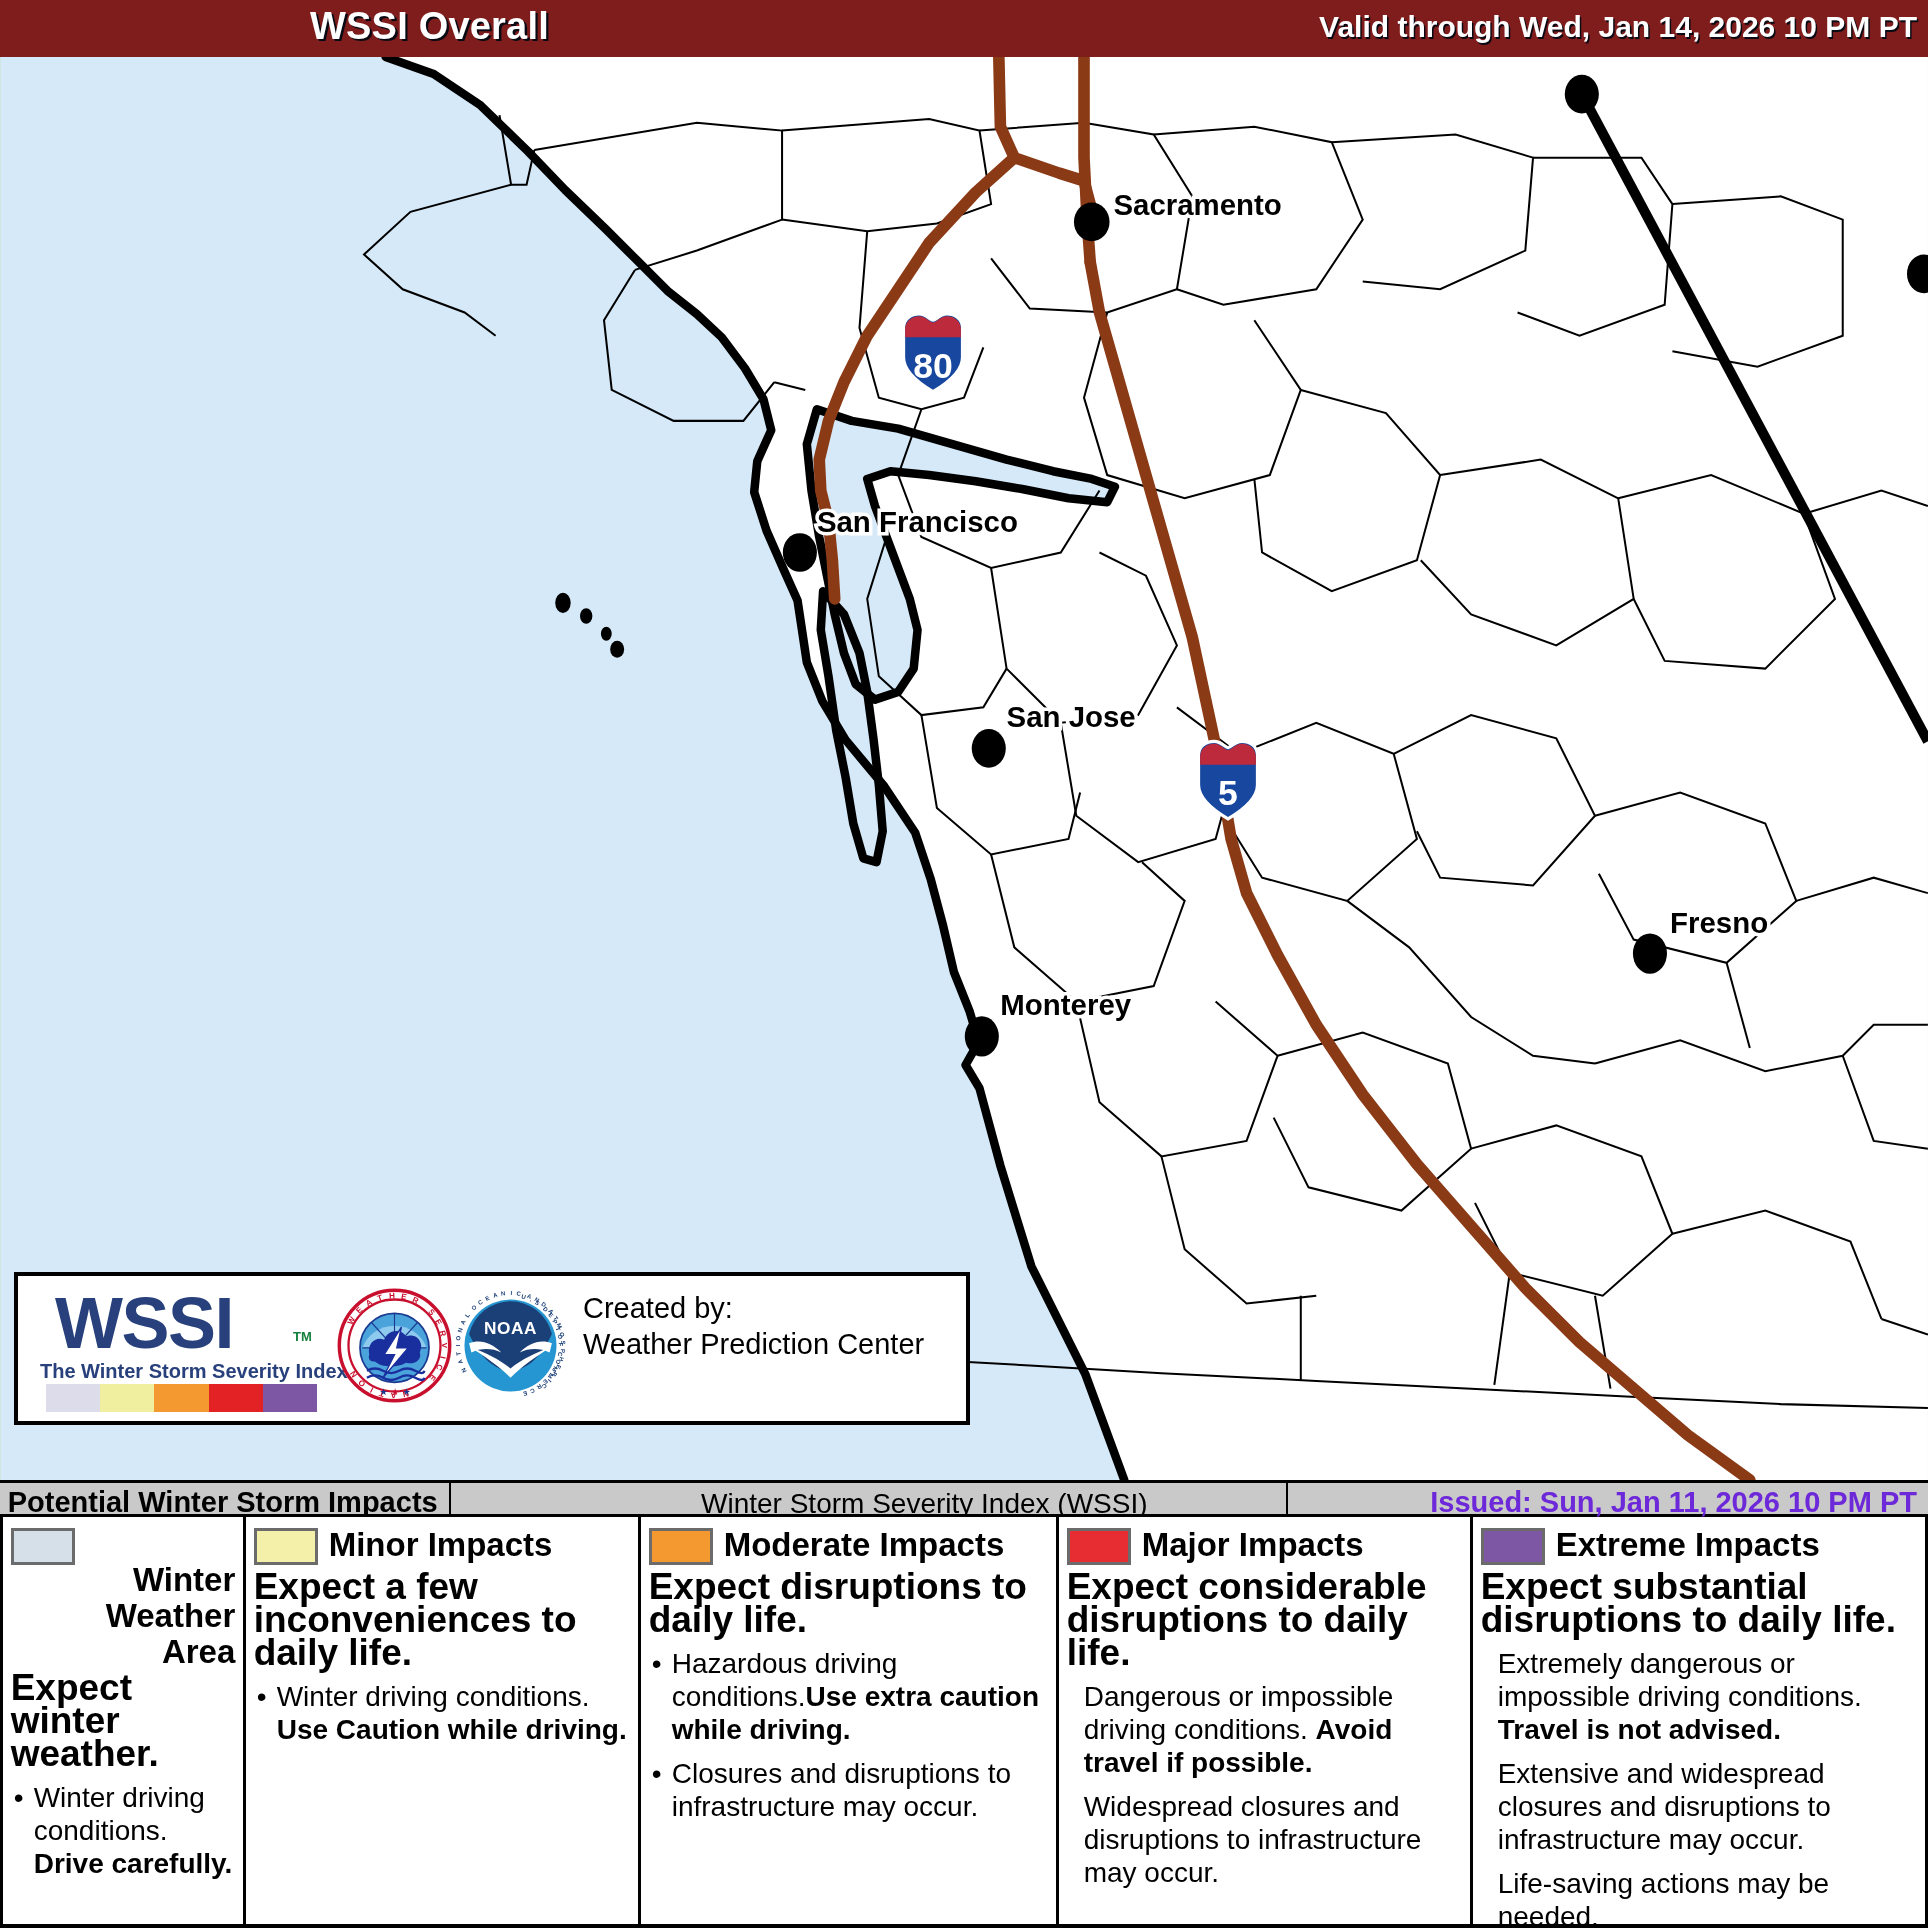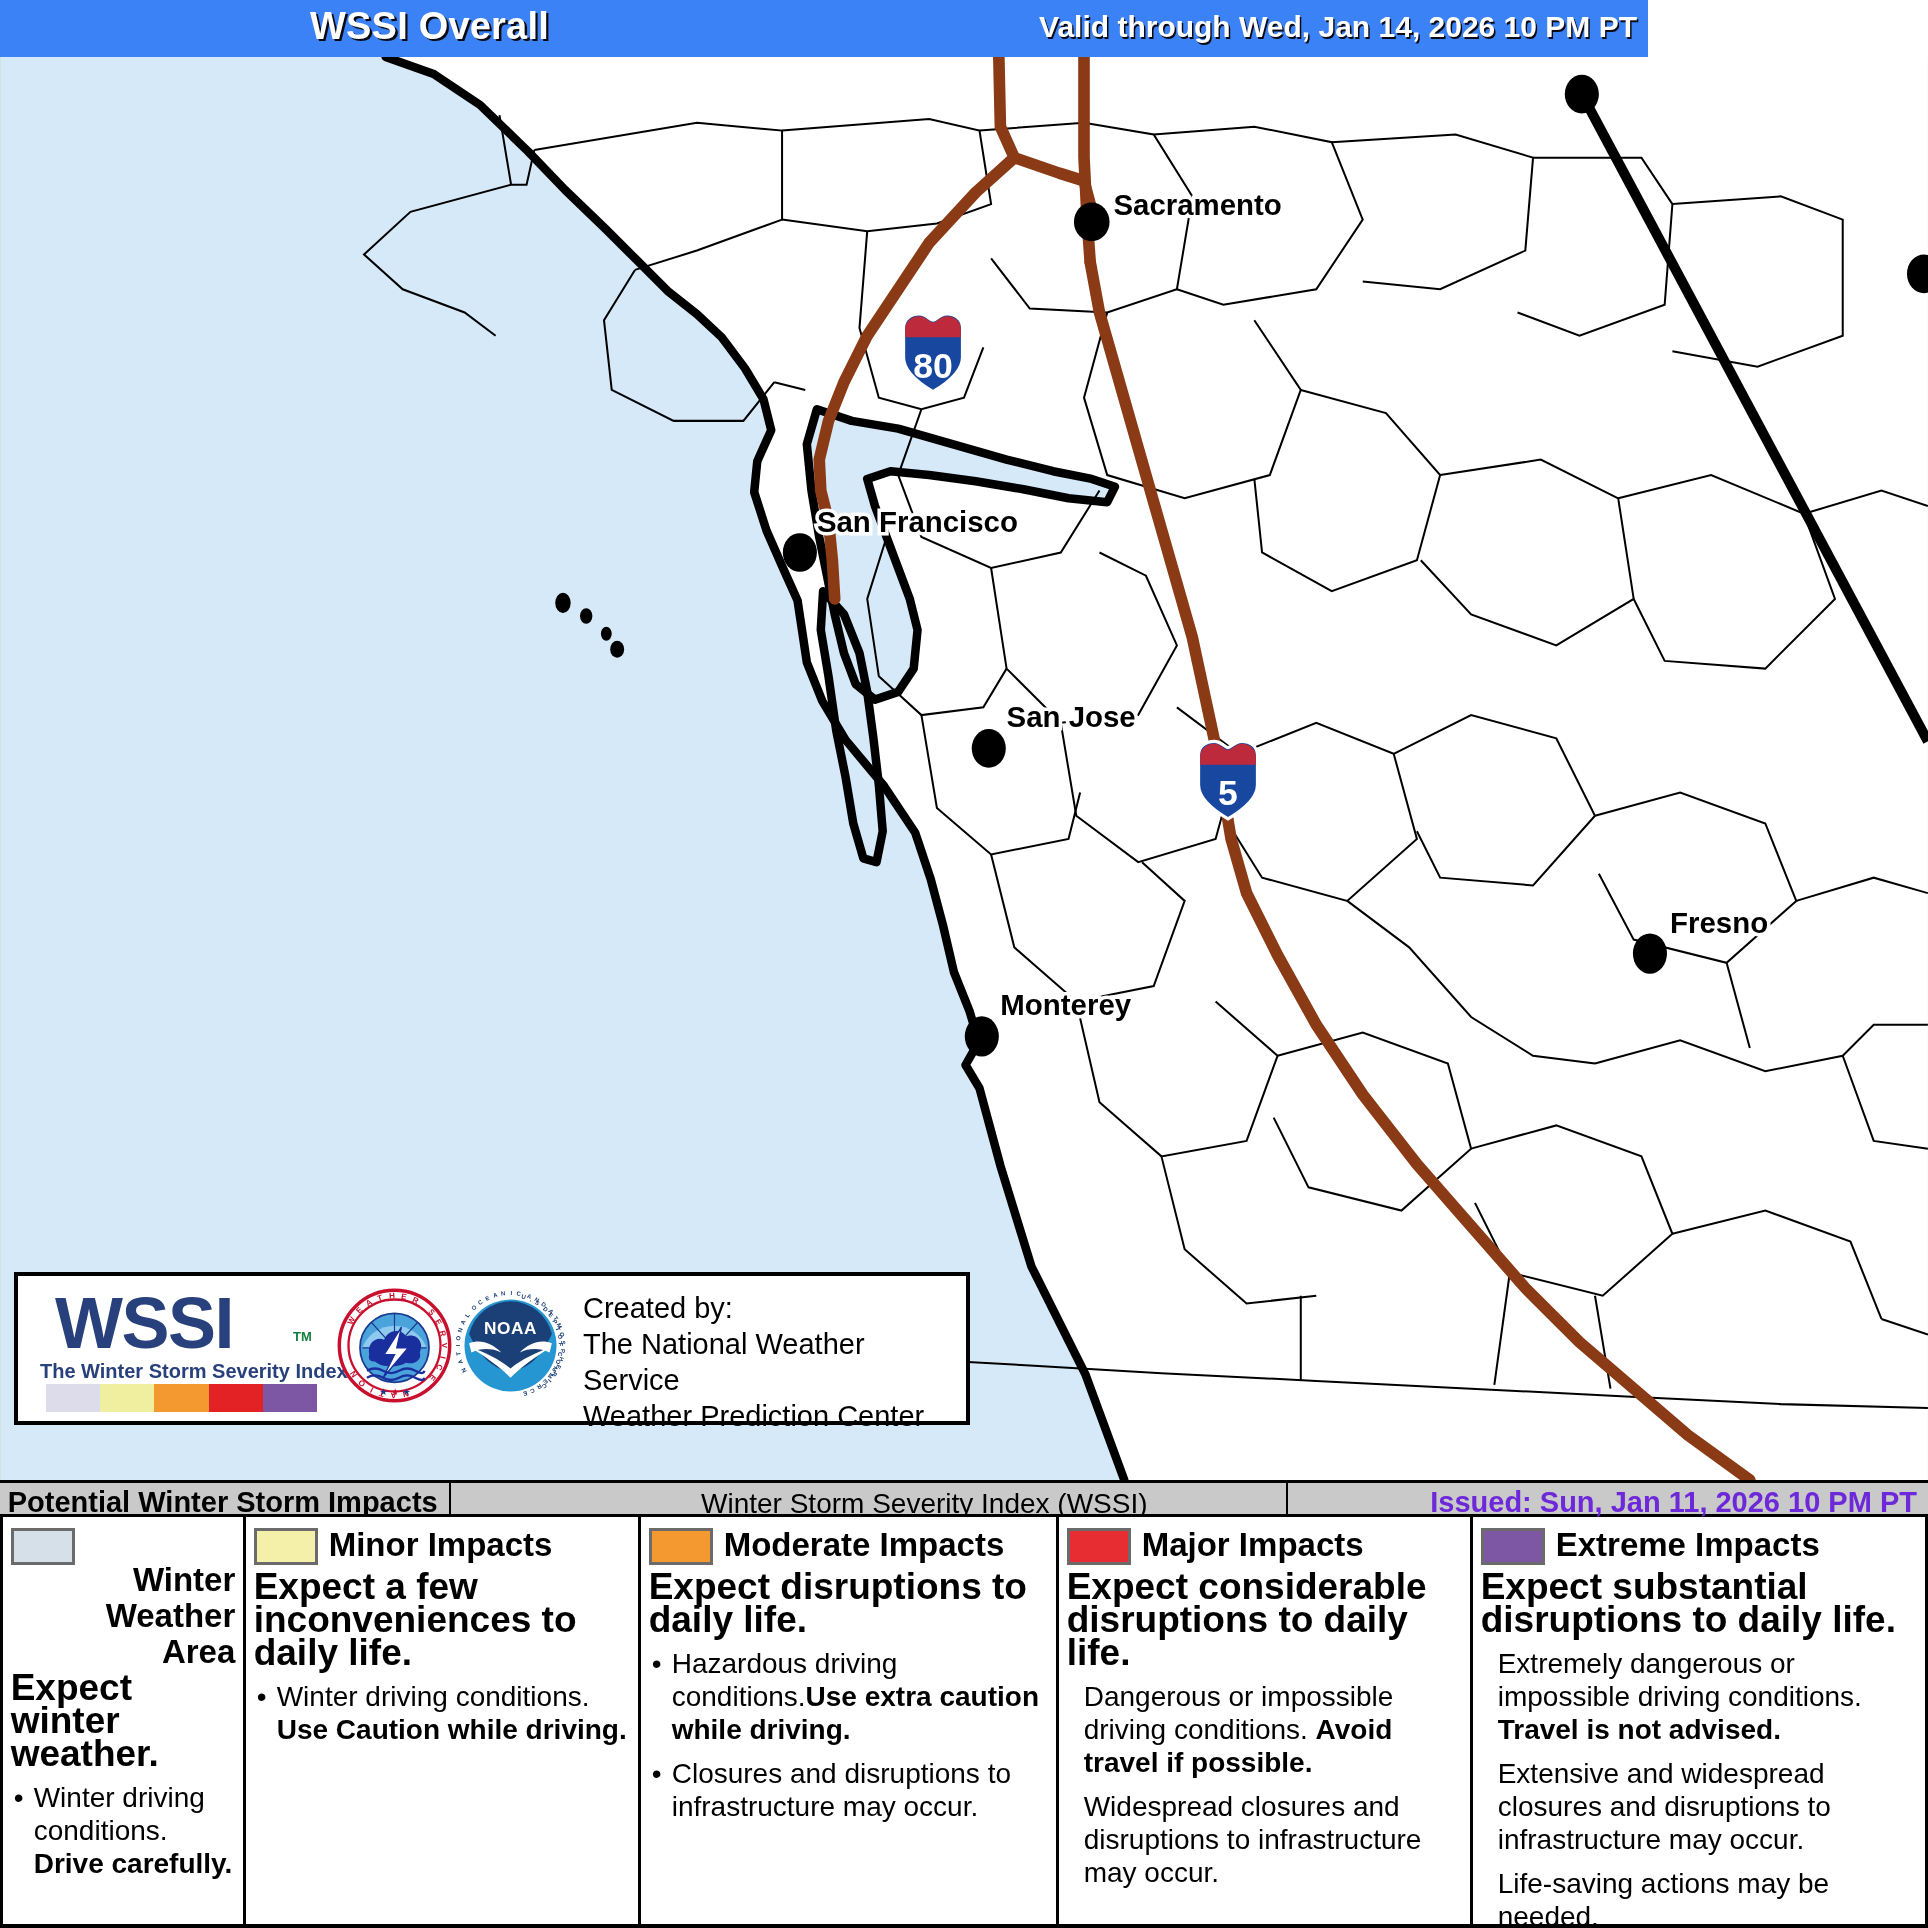--- a/index.html
+++ b/index.html
@@ -1,20 +1,20 @@
 <!DOCTYPE html>
 <html style="font-size:12.4px"><head>
 <meta charset="utf-8">
 <style>
   html,body{margin:0;padding:0;background:#fff;}
   body{width:1928px;height:1928px;overflow:hidden;font-family:"Liberation Sans",sans-serif;}
   #root{position:relative;width:1928px;height:1928px;}
 
   
-  #header{position:absolute;left:0;top:0;width:1648px;height:57px;background:#3b82f6;}
+  #header{position:absolute;left:0;top:0;width:1928px;height:57px;background:#7f1d1d;}
   #header-title{position:absolute;left:310px;top:5.4px;font-size:38px;font-weight:bold;color:#fff;
     text-shadow:2.3px 2.3px 0 #0a0a14;letter-spacing:0.2px;}
   #header-valid{position:absolute;right:11px;top:10px;font-size:30px;font-weight:bold;color:#fff;
     text-shadow:1.5px 1.5px 0 #0a0a14;}
 
   
   #map{position:absolute;left:0;top:57px;width:1928px;height:1423px;background:#84cc16;overflow:hidden;}
   #map svg{display:block;}
 
   
@@ -356,21 +356,20 @@
         <text transform="translate(50,50) rotate(-53) translate(0,42) rotate(180)" text-anchor="middle">M</text>
         <text transform="translate(50,50) rotate(-44) translate(0,42) rotate(180)" text-anchor="middle">E</text>
         <text transform="translate(50,50) rotate(-35) translate(0,42) rotate(180)" text-anchor="middle">R</text>
         <text transform="translate(50,50) rotate(-26) translate(0,42) rotate(180)" text-anchor="middle">C</text>
         <text transform="translate(50,50) rotate(-17) translate(0,42) rotate(180)" text-anchor="middle">E</text>
       </g>
     </svg>
 
     <div id="created-by">
       <div>Created by:</div>
-      <div>The National Weather Service</div>
       <div>Weather Prediction Center</div>
     </div>
   </div>
 
   <div id="graybar">
     <div id="gb-left">Potential Winter Storm Impacts</div>
     <div id="gb-div1"></div>
     <div id="gb-center">Winter Storm Severity Index (WSSI)</div>
     <div id="gb-div2"></div>
     <div id="gb-right">Issued: Sun, Jan 11, 2026 10 PM PT</div>

